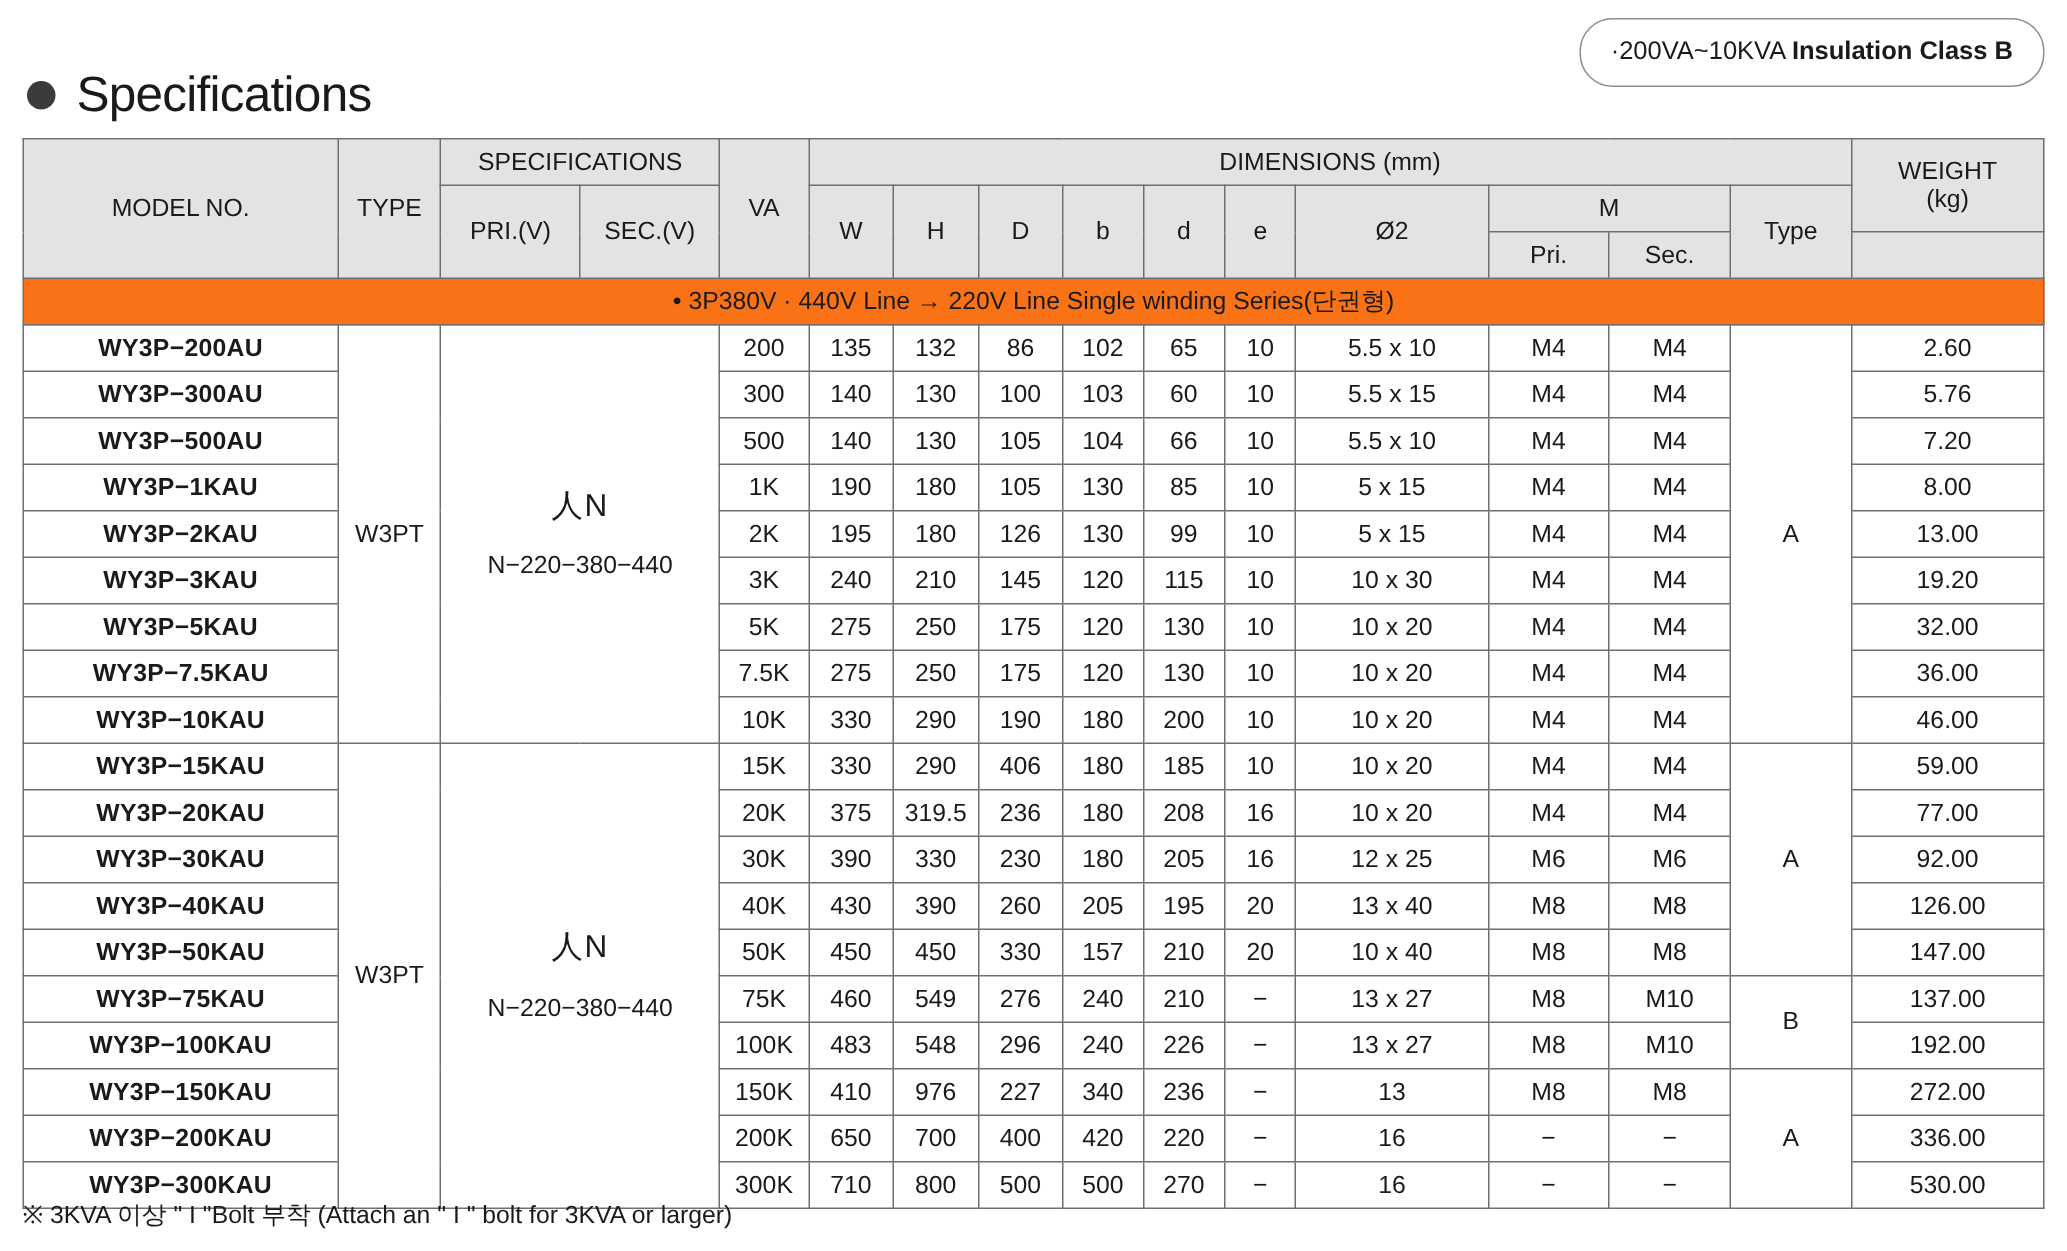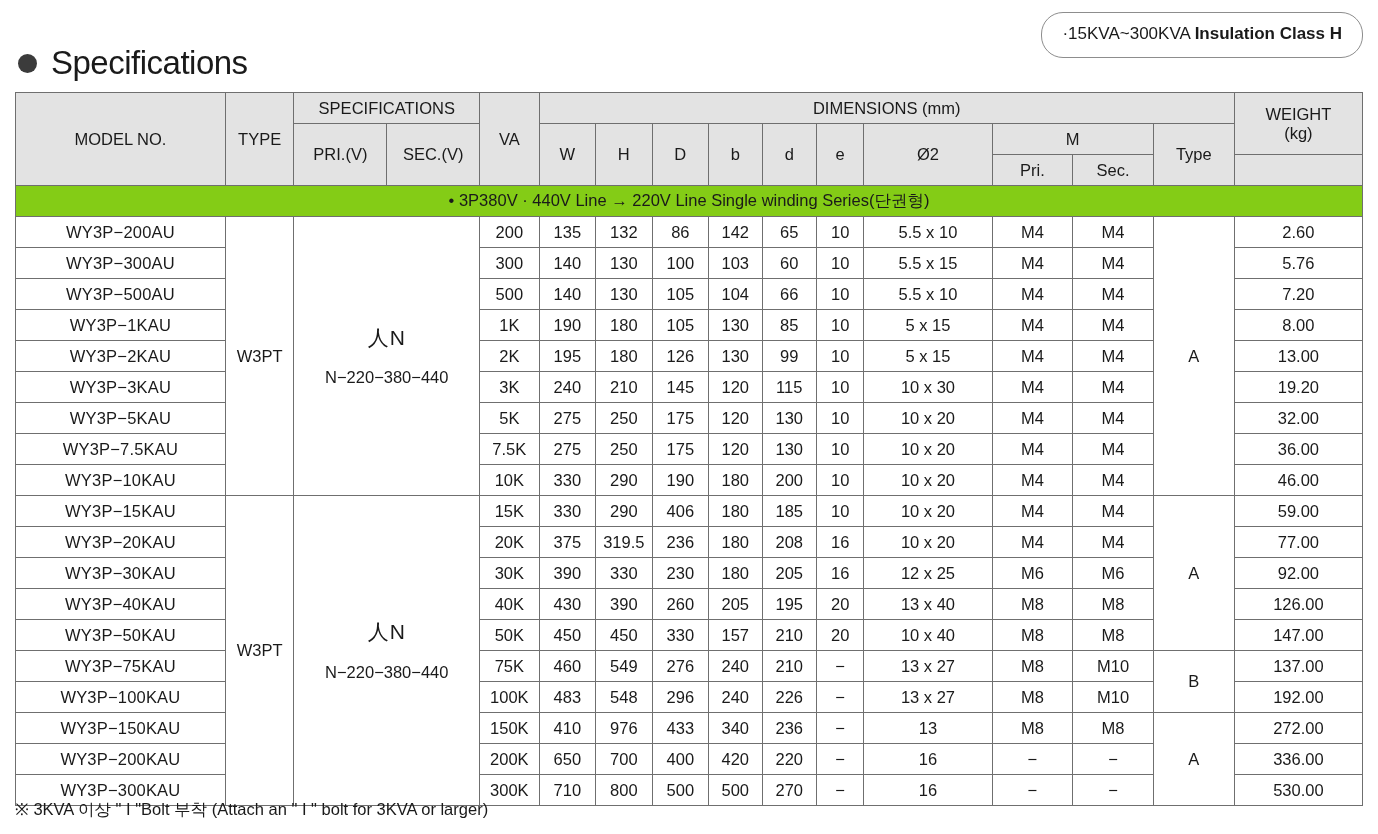--- a/index.html
+++ b/index.html
@@ -85,31 +85,32 @@
   }
   thead th {
     background: #e3e3e3;
     font-weight: 400;
     font-size: 16.5px;
   }
   .sub-hd {
     font-size: 16px;
   }
   .series-row td {
-    background: #84cc16;
+    background: #f97316;
     height: 29px;
     font-size: 16.5px;
     text-align: center;
   }
   tbody td {
     height: 30.3px;
   }
   td.model {
     font-size: 16.5px;
     letter-spacing: 0.2px;
+    font-weight: bold;
   }
   td.type-cell {
     font-size: 17px;
   }
   td.prisec {
     font-size: 16.5px;
     line-height: 1.5;
   }
   .prisec-inner {
     display: flex;
@@ -158,21 +159,21 @@
 
 <div class="page">
 
   <div class="title-row">
     <span class="bullet"></span>
     <span class="title-text">Specifications</span>
   </div>
 
   <div class="note-box">
     <div class="note-line">
-      <span>·15KVA~300KVA </span><span class="bold">Insulation Class H</span>
+      <span>·200VA~10KVA </span><span class="bold">Insulation Class B</span>
     </div>
   </div>
 
   <table class="spec">
     <colgroup>
       <col class="c-model">
         <col class="c-type">
         <col class="c-pri">
         <col class="c-sec">
         <col class="c-va">
@@ -230,21 +231,21 @@
         <td class="prisec" colspan="2" rowspan="9">
           <div class="prisec-inner">
             <span class="sym">人N</span>
             <span>N−220−380−440</span>
           </div>
         </td>
         <td>200</td>
         <td>135</td>
         <td>132</td>
         <td>86</td>
-        <td>142</td>
+        <td>102</td>
         <td>65</td>
         <td>10</td>
         <td>5.5 x 10</td>
         <td>M4</td>
         <td>M4</td>
         <td rowspan="9">A</td>
         <td class="weight">2.60</td>
       </tr>
       <tr>
         <td class="model">WY3P−300AU</td>
@@ -464,21 +465,21 @@
         <td>13 x 27</td>
         <td>M8</td>
         <td>M10</td>
         <td class="weight">192.00</td>
       </tr>
       <tr>
         <td class="model">WY3P−150KAU</td>
         <td>150K</td>
         <td>410</td>
         <td>976</td>
-        <td>433</td>
+        <td>227</td>
         <td>340</td>
         <td>236</td>
         <td>−</td>
         <td>13</td>
         <td>M8</td>
         <td>M8</td>
         <td rowspan="3">A</td>
         <td class="weight">272.00</td>
       </tr>
       <tr>

